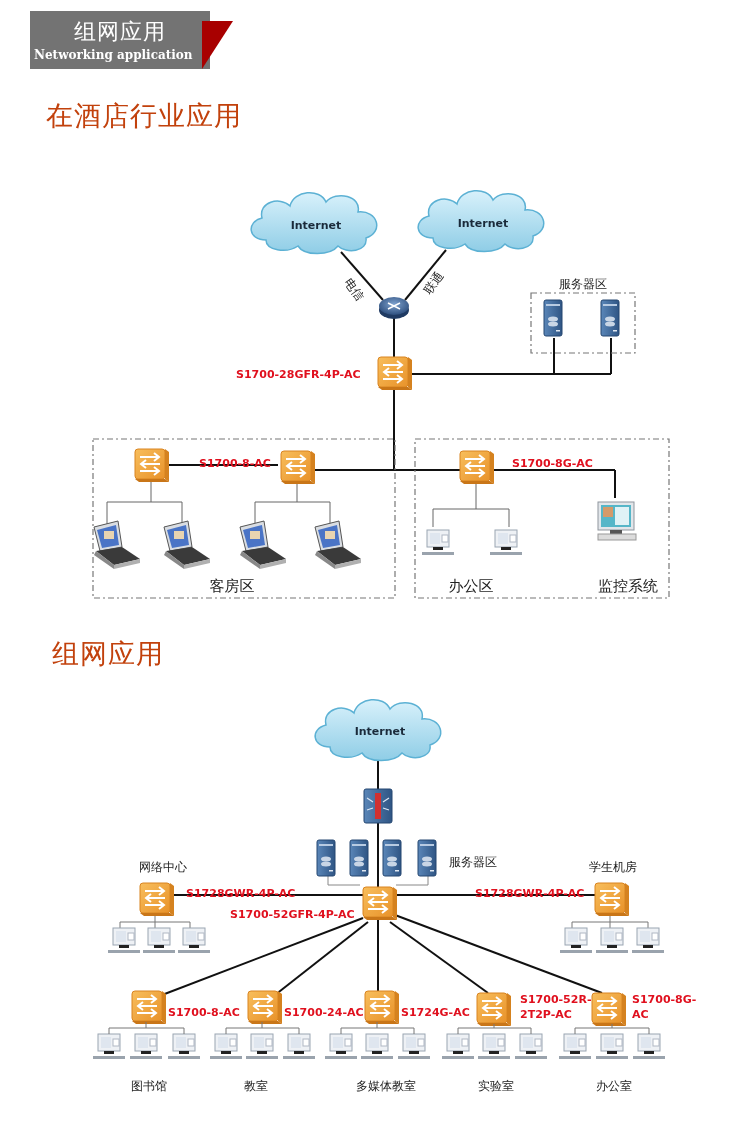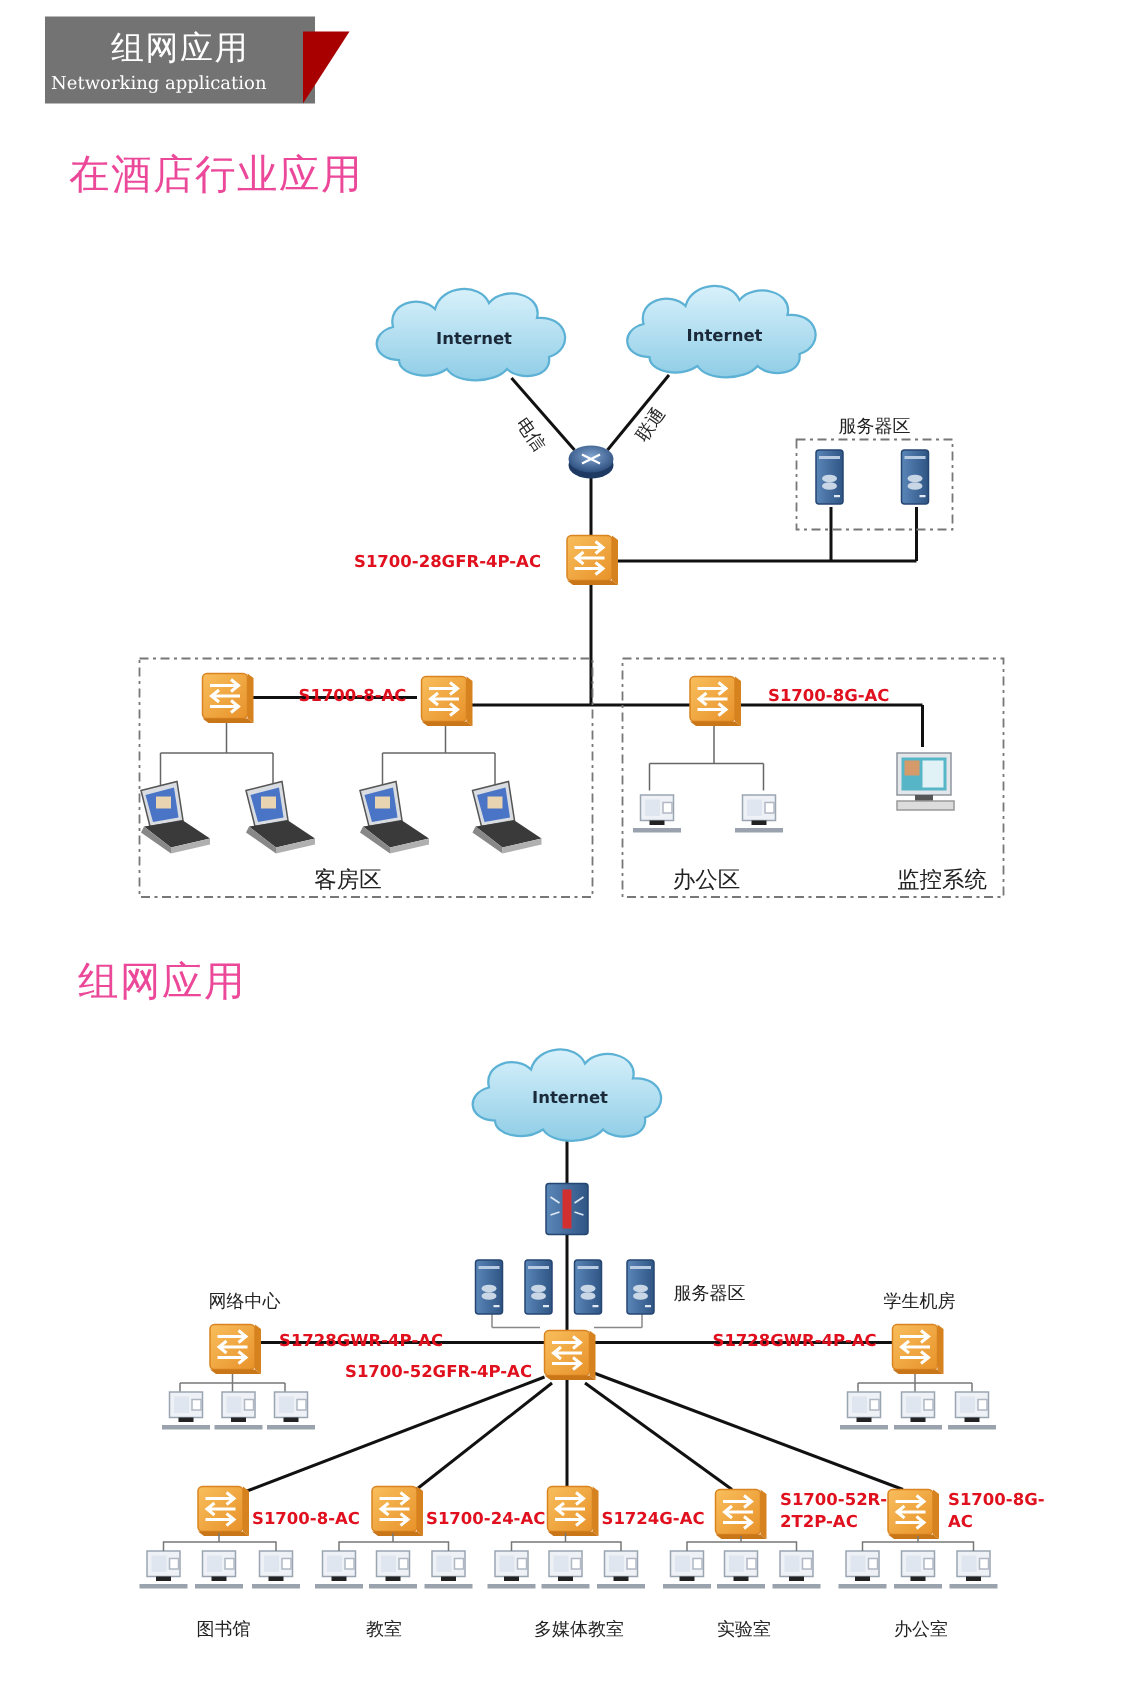--- a/index.html
+++ b/index.html
@@ -1,20 +1,20 @@
 <!DOCTYPE html>
 <html><head>
 <meta charset="utf-8">
 <style>
   html, body { margin: 0; padding: 0; background: #ffffff; }
   body { width: 750px; height: 1124px; position: relative; overflow: hidden; font-family: "DejaVu Sans", sans-serif; }
   .banner { position: absolute; left: 30px; top: 11px; width: 180px; height: 58px; background: #737373; }
   .banner-zh { position: absolute; left: 0; top: 6px; width: 180px; text-align: center; color: #fff; font-size: 22px; font-family: "DejaVu Sans", sans-serif; letter-spacing: 1px; }
-  .banner-en { position: absolute; left: 4px; top: 37px; color: #fff; font-size: 12px; font-weight: normal; font-family: "DejaVu Serif", serif; white-space: nowrap; }
-  .section-title { position: absolute; font-family: Liberation Serif, serif; font-size: 27px; color: #ec4899; letter-spacing: 1px; }
+  .banner-en { position: absolute; left: 4px; top: 37px; color: #fff; font-size: 12px; font-weight: bold; font-family: "DejaVu Serif", serif; white-space: nowrap; }
+  .section-title { position: absolute; font-family: Liberation Serif, serif; font-size: 27px; color: #c2410c; letter-spacing: 1px; }
   svg.diagram { position: absolute; left: 0; top: 0; }
   .lbl-red { fill: #e0101e; font-family: "DejaVu Sans", sans-serif; font-weight: bold; font-size: 11px; }
   .lbl-blk { fill: #222; font-family: "DejaVu Sans", sans-serif; font-size: 12px; }
   .lbl-zone { fill: #222; font-family: "DejaVu Sans", sans-serif; font-size: 15px; }
   .lbl-cloud { fill: #1a2a3a; font-family: "DejaVu Sans", sans-serif; font-weight: bold; font-size: 11px; }
 </style>
 </head>
 <body>
 
 <div class="banner">

